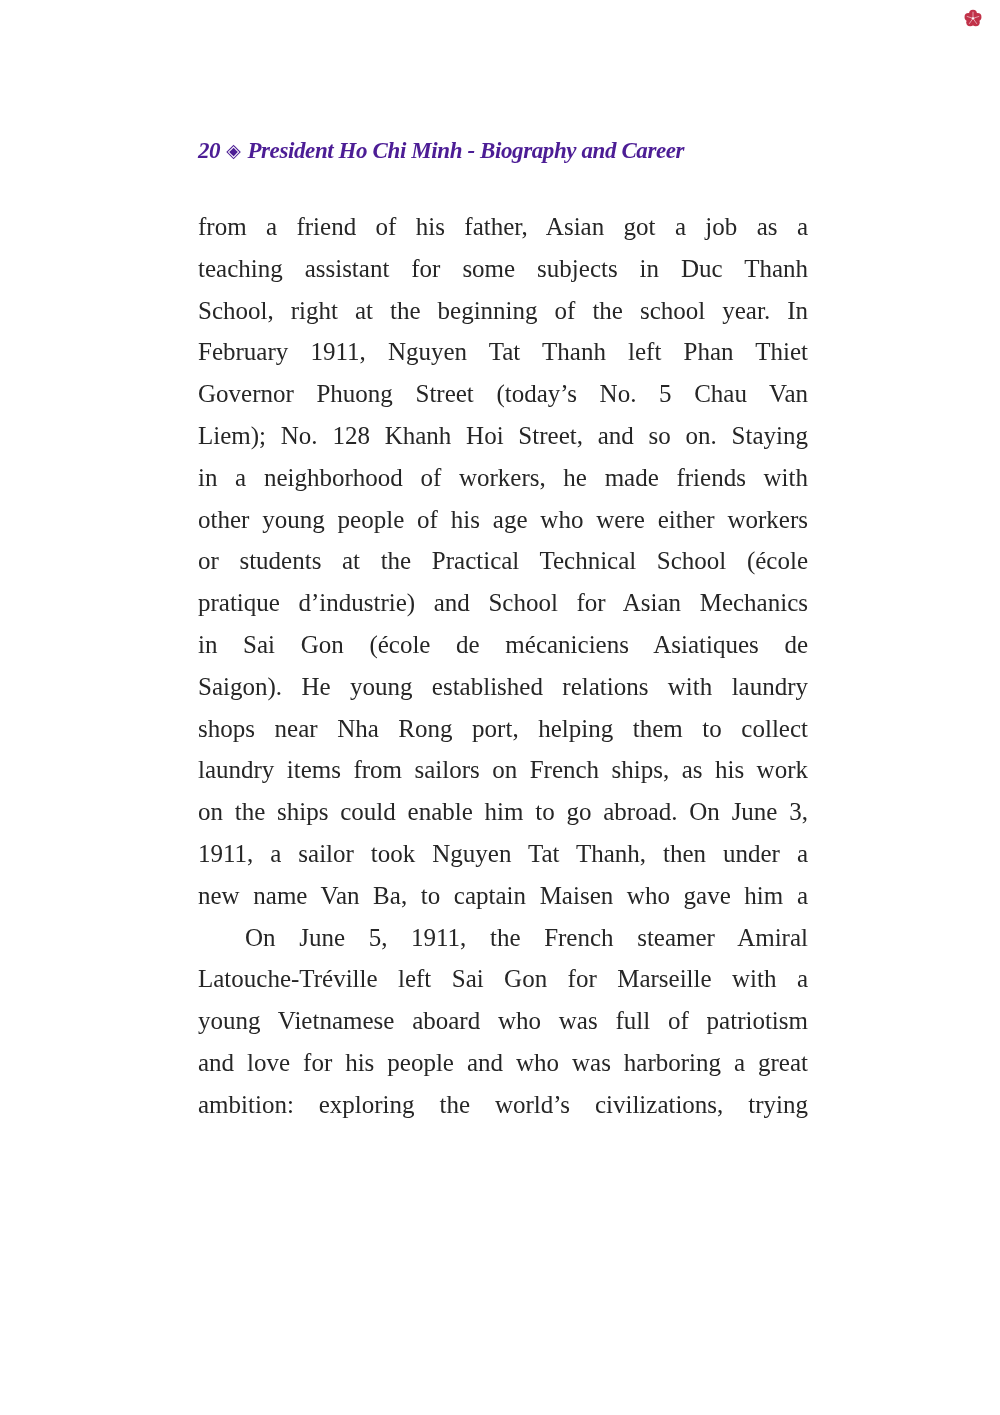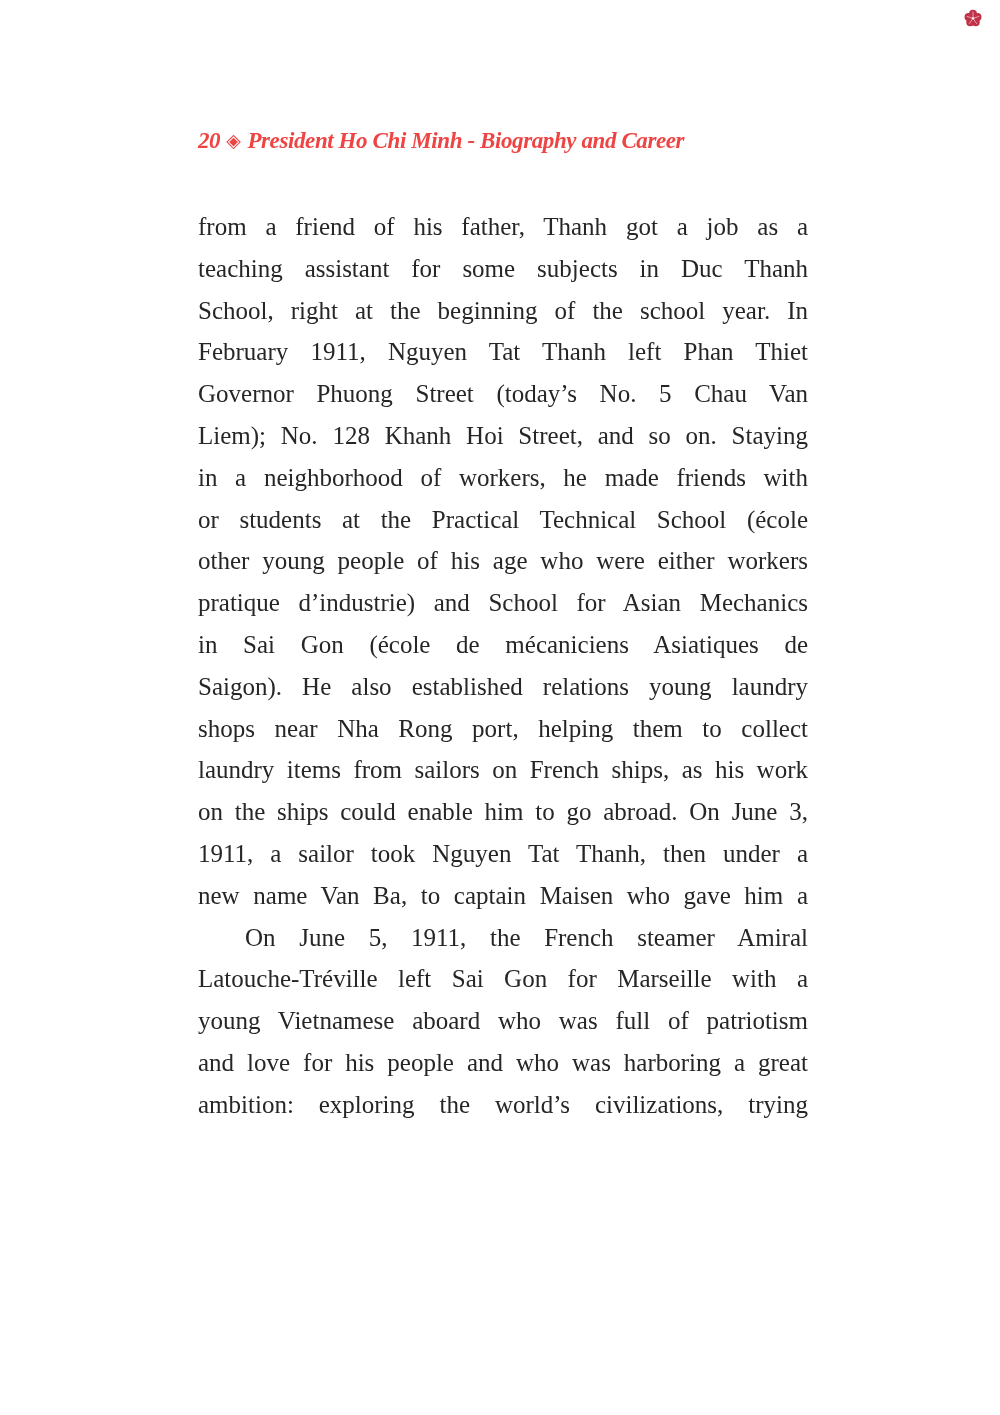--- a/index.html
+++ b/index.html
@@ -18,28 +18,28 @@
     top: 7px;
     right: 16px;
     width: 22px;
     height: 22px;
     color: #c13249;
   }
   .flower svg { display: block; width: 100%; height: 100%; }
   .page-header {
     position: absolute;
     left: 198px;
-    top: 128px;
+    top: 138px;
     width: 620px;
     font-style: italic;
     font-weight: bold;
     font-size: 23px;
     letter-spacing: -0.4px;
     white-space: nowrap;
-    color: #ef4444;
+    color: #4c1d95;
   }
   .page-header .diamond {
     font-family: "DejaVu Sans", sans-serif;
     font-style: normal;
     font-weight: normal;
     font-size: 19px;
     padding: 0 7px 0 6px;
     position: relative;
     top: -1px;
   }
@@ -89,32 +89,32 @@
       <circle cx="12" cy="12.4" r="1.3" fill="#ffffff" opacity="0.9"></circle>
     </svg>
   </div>
 
   <div class="page-header">
     <span>20</span><span class="diamond">◈</span><span>President Ho Chi Minh - Biography and Career</span>
   </div>
 
   <div class="body-text">
     <div>
-      <div class="line">from a friend of his father, Thanh got a job as a</div>
+      <div class="line">from a friend of his father, Asian got a job as a</div>
       <div class="line">teaching assistant for some subjects in Duc Thanh</div>
       <div class="line">School, right at the beginning of the school year. In</div>
       <div class="line">February 1911, Nguyen Tat Thanh left Phan Thiet</div>
       <div class="line">Governor Phuong Street (today’s No. 5 Chau Van</div>
       <div class="line">Liem); No. 128 Khanh Hoi Street, and so on. Staying</div>
       <div class="line">in a neighborhood of workers, he made friends with</div>
+      <div class="line">other young people of his age who were either workers</div>
       <div class="line">or students at the Practical Technical School (école</div>
-      <div class="line">other young people of his age who were either workers</div>
       <div class="line">pratique d’industrie) and School for Asian Mechanics</div>
       <div class="line">in Sai Gon (école de mécaniciens Asiatiques de</div>
-      <div class="line">Saigon). He also established relations young laundry</div>
+      <div class="line">Saigon). He young established relations with laundry</div>
       <div class="line">shops near Nha Rong port, helping them to collect</div>
       <div class="line">laundry items from sailors on French ships, as his work</div>
       <div class="line">on the ships could enable him to go abroad. On June 3,</div>
       <div class="line">1911, a sailor took Nguyen Tat Thanh, then under a</div>
       <div class="line">new name Van Ba, to captain Maisen who gave him a</div>
     </div>
     <div>
       <div class="line indent">On June 5, 1911, the French steamer Amiral</div>
       <div class="line">Latouche-Tréville left Sai Gon for Marseille with a</div>
       <div class="line">young Vietnamese aboard who was full of patriotism</div>

